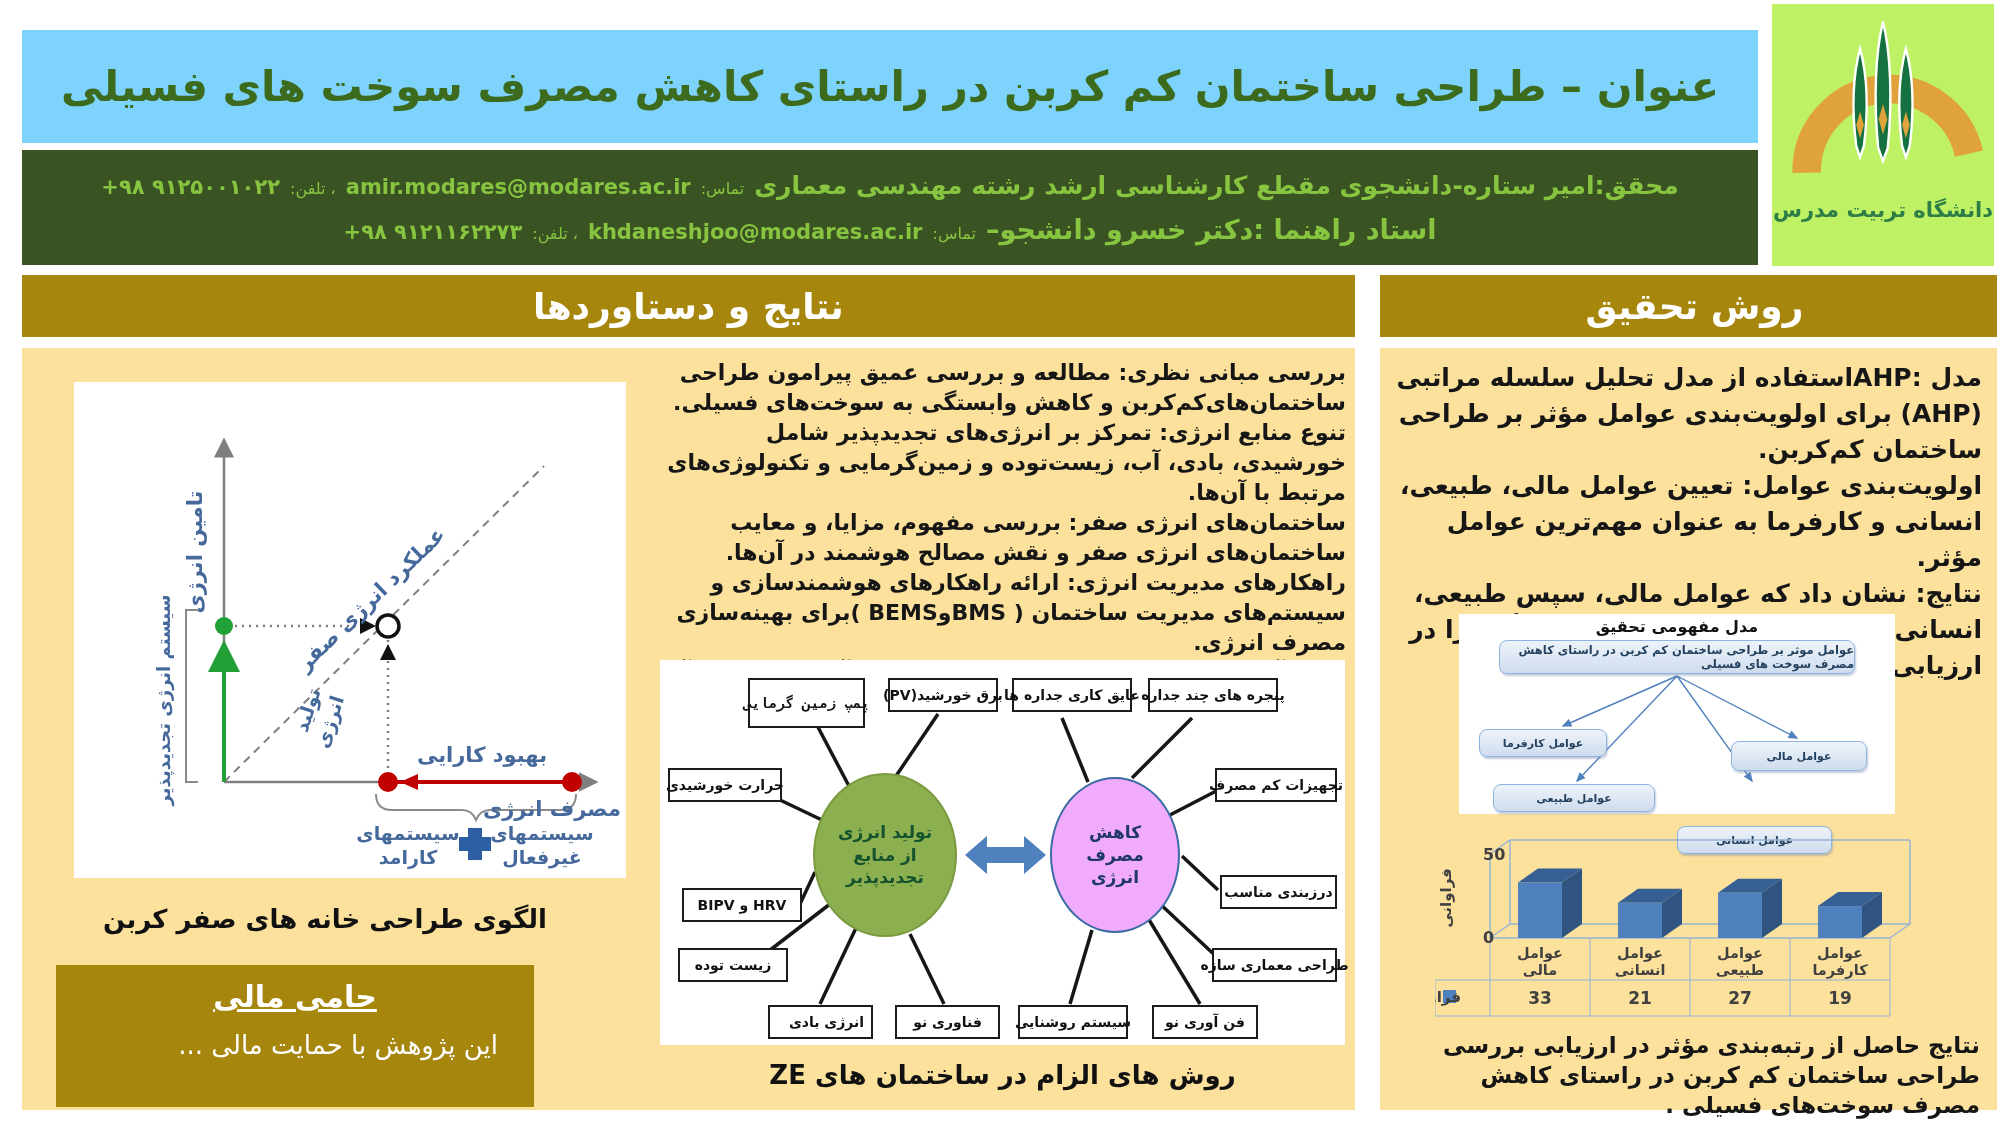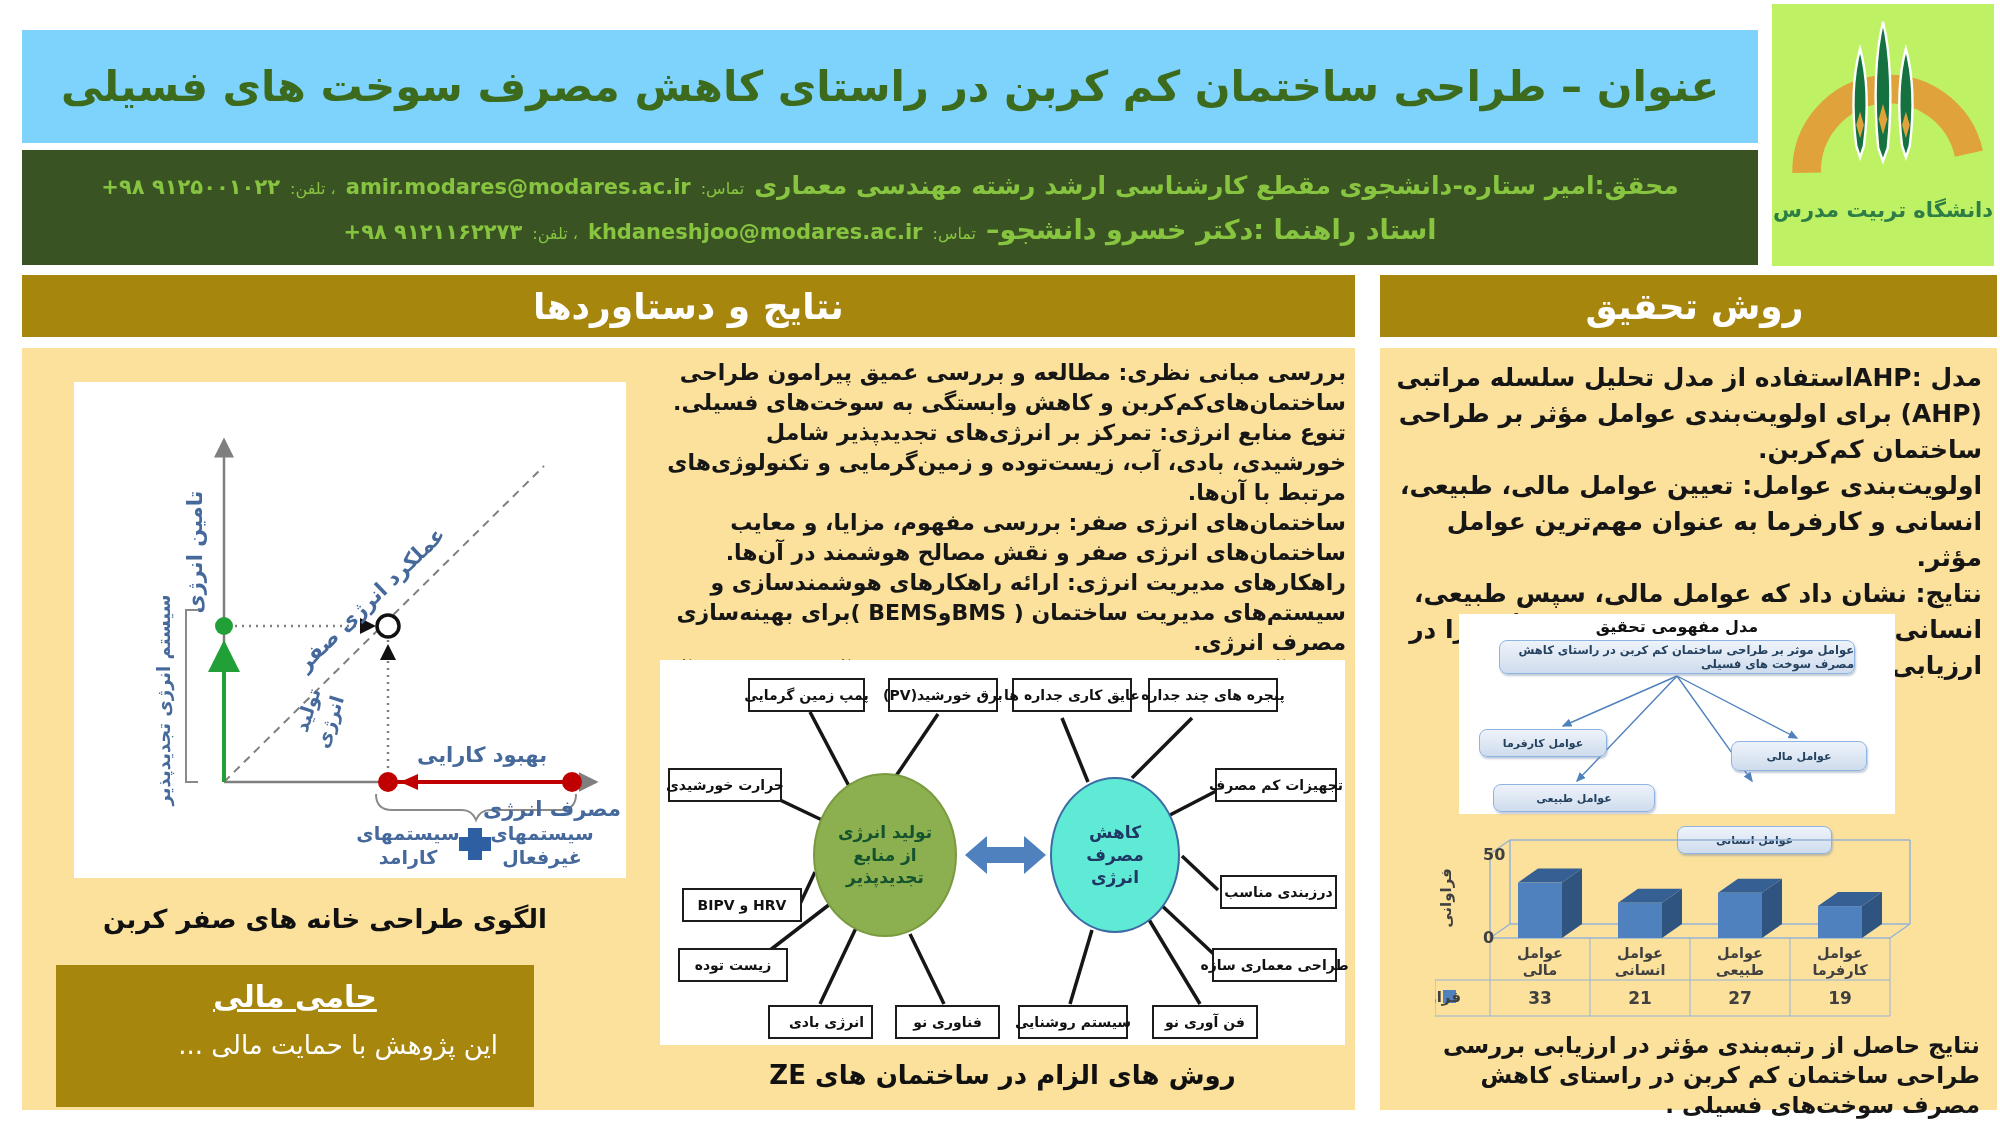--- a/index.html
+++ b/index.html
@@ -49,21 +49,21 @@
   .sponsor-text{text-align:right;padding-right:36px;font-size:26px;margin-top:16px;}
 
   
   .ze-box{left:638px;top:312px;width:685px;height:385px;}
   .ze-node-box{position:absolute;background:#ffffff;border:2px solid #1c1c1c;
                display:flex;align-items:center;justify-content:center;
                font-size:14px;font-weight:bold;color:#111;white-space:nowrap;padding:2px 4px;}
   .ze-circle{position:absolute;border-radius:50%;display:flex;flex-direction:column;
              align-items:center;justify-content:center;font-weight:bold;line-height:1.35;}
   .ze-green{left:153px;top:113px;width:144px;height:164px;background:#8CB04F;border:2px solid #7A9A40;color:#14532d;font-size:17px;}
-  .ze-blue{left:390px;top:117px;width:130px;height:156px;background:#5eead4;border:2px solid #3C6CA5;color:#1F3864;font-size:17px;}
+  .ze-blue{left:390px;top:117px;width:130px;height:156px;background:#f0abfc;border:2px solid #3C6CA5;color:#1F3864;font-size:17px;}
 
   
   .concept-box{left:79px;top:266px;width:436px;height:200px;}
   .concept-title{position:absolute;left:0;top:3px;width:100%;text-align:center;
                  font-size:16px;font-weight:bold;color:#111;}
   .cm-node{position:absolute;border:1px solid #8EB4E3;border-radius:8px;
            background:linear-gradient(#eef3fa,#cfdced);box-shadow:1px 2px 2px rgba(120,140,170,.45);
            display:flex;align-items:center;justify-content:center;color:#24425f;font-weight:bold;}
   .cm-root{left:40px;top:26px;width:356px;height:34px;font-size:11.5px;}
   .cm-child{font-size:11px;}
@@ -214,21 +214,21 @@
         <span>تولید انرژی</span>
         <span>از منابع</span>
         <span>تجدیدپذیر</span>
       </div>
       <div class="ze-circle ze-blue">
         <span>کاهش</span>
         <span>مصرف</span>
         <span>انرژی</span>
       </div>
 
-      <div class="ze-node-box" style="left:88px;top:18px;width:117px;height:34px;">پمپ زمین گرمایی</div>
+      <div class="ze-node-box" style="left:88px;top:18px;width:117px;height:50px;font-family:Liberation Mono, monospace;">پمپ زمین گرمایی</div>
       <div class="ze-node-box" style="left:228px;top:18px;width:110px;height:34px;">برق خورشید(PV)</div>
       <div class="ze-node-box" style="left:352px;top:18px;width:120px;height:34px;">عایق کاری جداره ها</div>
       <div class="ze-node-box" style="left:488px;top:18px;width:130px;height:34px;">پنجره های چند جداره</div>
       <div class="ze-node-box" style="left:8px;top:108px;width:114px;height:34px;">حرارت خورشیدی</div>
       <div class="ze-node-box" style="left:22px;top:228px;width:120px;height:34px;">HRV و BIPV</div>
       <div class="ze-node-box" style="left:18px;top:288px;width:110px;height:34px;">زیست توده</div>
       <div class="ze-node-box" style="left:108px;top:345px;width:105px;height:34px;padding-left:16px;">انرژی بادی</div>
       <div class="ze-node-box" style="left:235px;top:345px;width:105px;height:34px;">فناوری نو</div>
       <div class="ze-node-box" style="left:358px;top:345px;width:110px;height:34px;">سیستم روشنایی</div>
       <div class="ze-node-box" style="left:492px;top:345px;width:106px;height:34px;">فن آوری نو</div>

